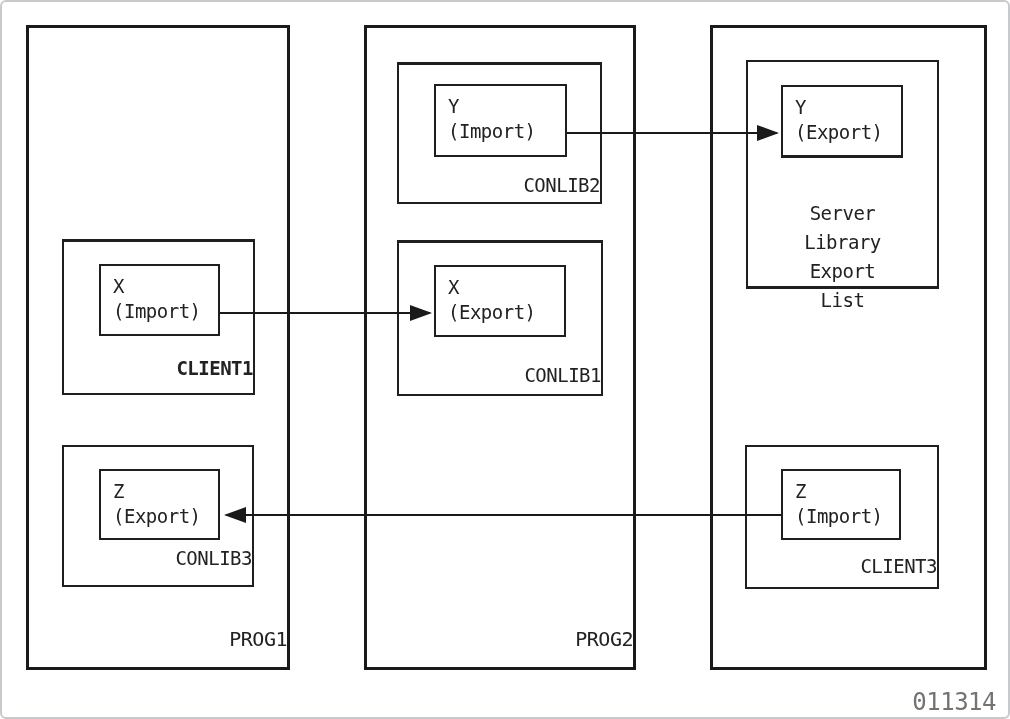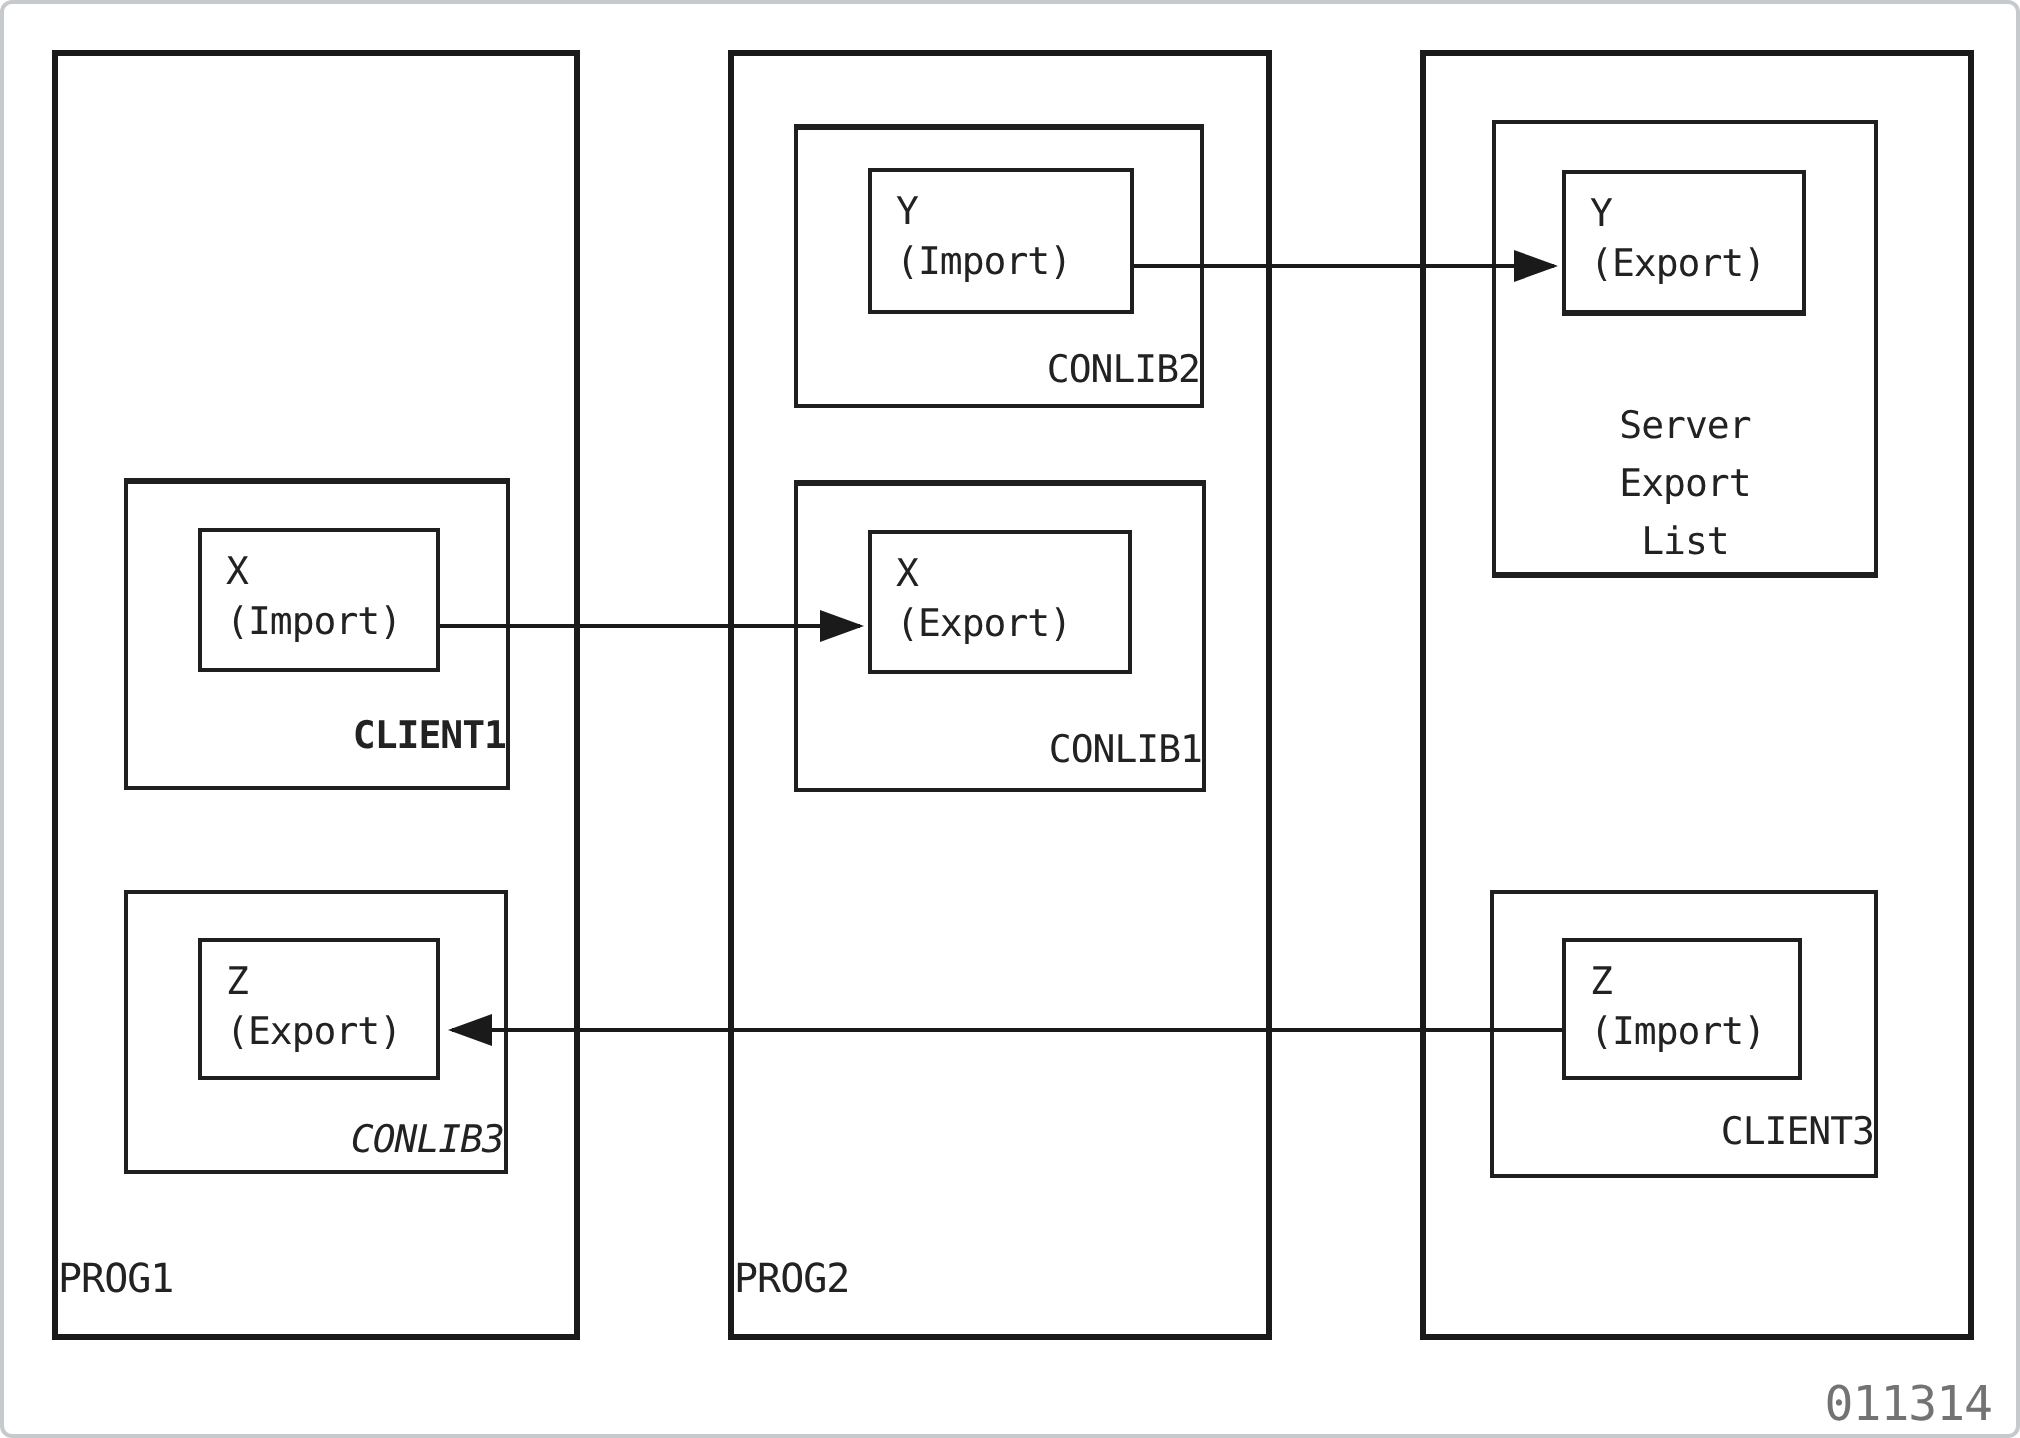--- a/index.html
+++ b/index.html
@@ -51,21 +51,21 @@
     right: 0;
     text-align: right;
     font-size: 19px;
     letter-spacing: -0.5px;
   }
   .prog-label {
     position: absolute;
     left: 0;
     right: 0;
     bottom: 16px;
-    text-align: left;
+    text-align: right;
     font-size: 20px;
     letter-spacing: -0.5px;
   }
   .server-lines {
     position: absolute;
     left: 0;
     right: 0;
     top: 104px;
     text-align: center;
     font-size: 19px;
@@ -100,21 +100,21 @@
         <div>X</div>
         <div>(Import)</div>
       </div>
       <div class="module-label" style="bottom:14px;font-weight:bold;">CLIENT1</div>
     </div>
     <div class="module" style="left:33px; top:417px; width:192px; height:142px;">
       <div class="symbolbox" style="left:35px; top:22px; width:121px; height:71px;">
         <div>Z</div>
         <div>(Export)</div>
       </div>
-      <div class="module-label" style="bottom:4px;font-style:italic;">CONLIB3</div>
+      <div class="module-label" style="bottom:16px;">CONLIB3</div>
     </div>
     <div class="prog-label">PROG1</div>
   </div>
 
   <div class="prog" style="left:362px; top:23px; width:272px; height:645px;">
     <div class="module thick-top" style="left:30px; top:34px; width:205px; height:142px;">
       <div class="symbolbox" style="left:35px; top:19px; width:133px; height:73px;">
         <div>Y</div>
         <div>(Import)</div>
       </div>
@@ -131,20 +131,21 @@
   </div>
 
   <div class="prog" style="left:708px; top:23px; width:277px; height:645px;">
     <div class="module thick-bottom" style="left:33px; top:32px; width:193px; height:229px;">
       <div class="symbolbox thick-bottom" style="left:33px; top:23px; width:122px; height:73px;">
         <div>Y</div>
         <div>(Export)</div>
       </div>
       <div class="server-lines">
         <div>Server</div>
+        <div>Library</div>
         <div>Export</div>
         <div>List</div>
       </div>
     </div>
     <div class="module" style="left:32px; top:417px; width:194px; height:144px;">
       <div class="symbolbox" style="left:34px; top:22px; width:120px; height:71px;">
         <div>Z</div>
         <div>(Import)</div>
       </div>
       <div class="module-label" style="bottom:10px;">CLIENT3</div>

